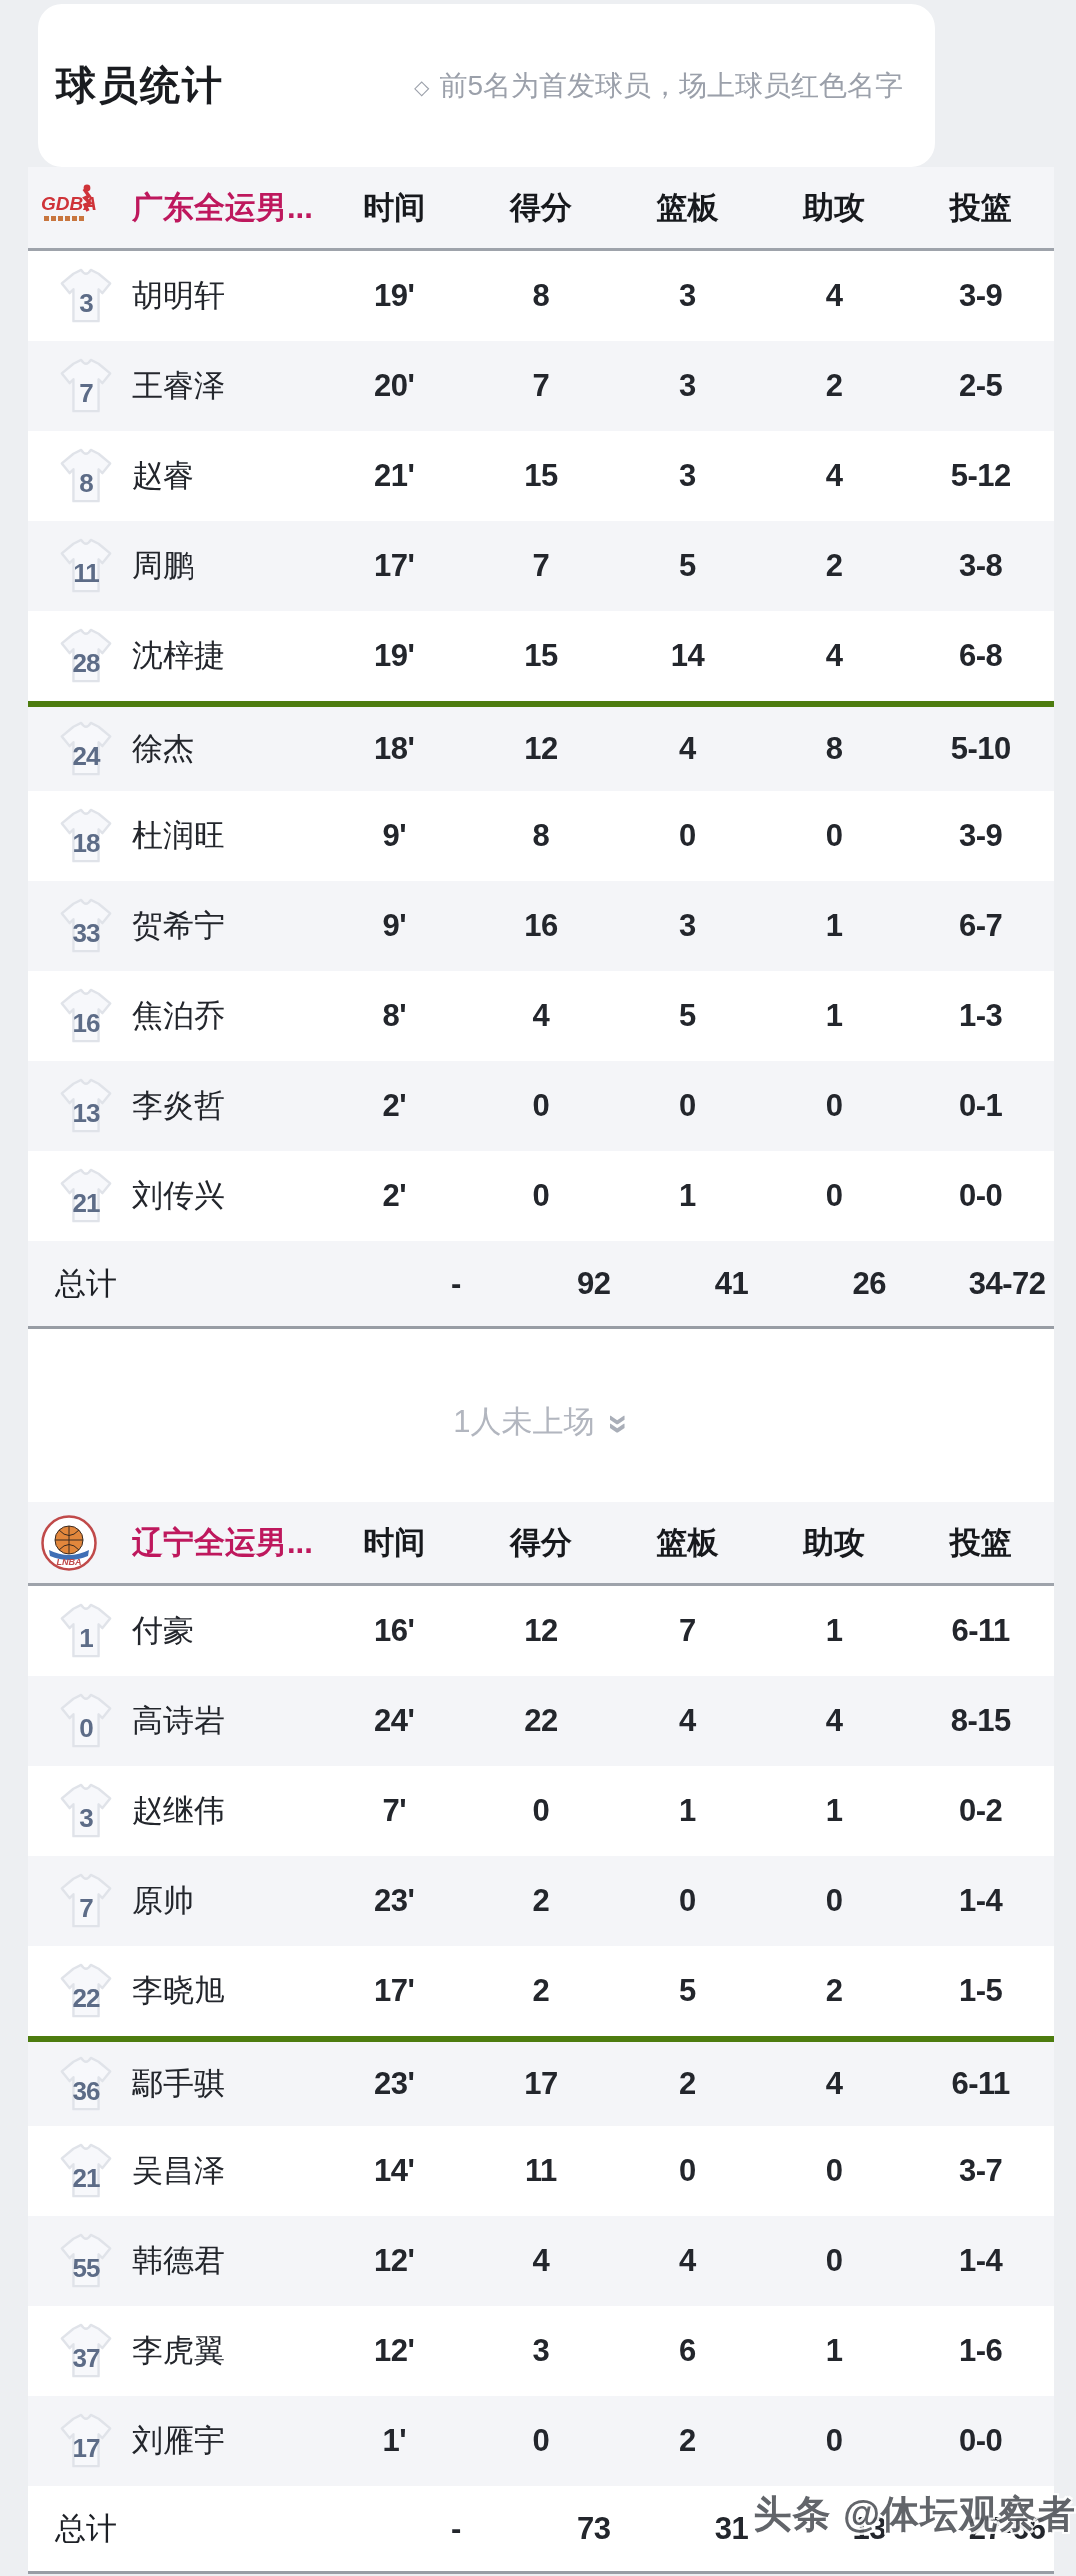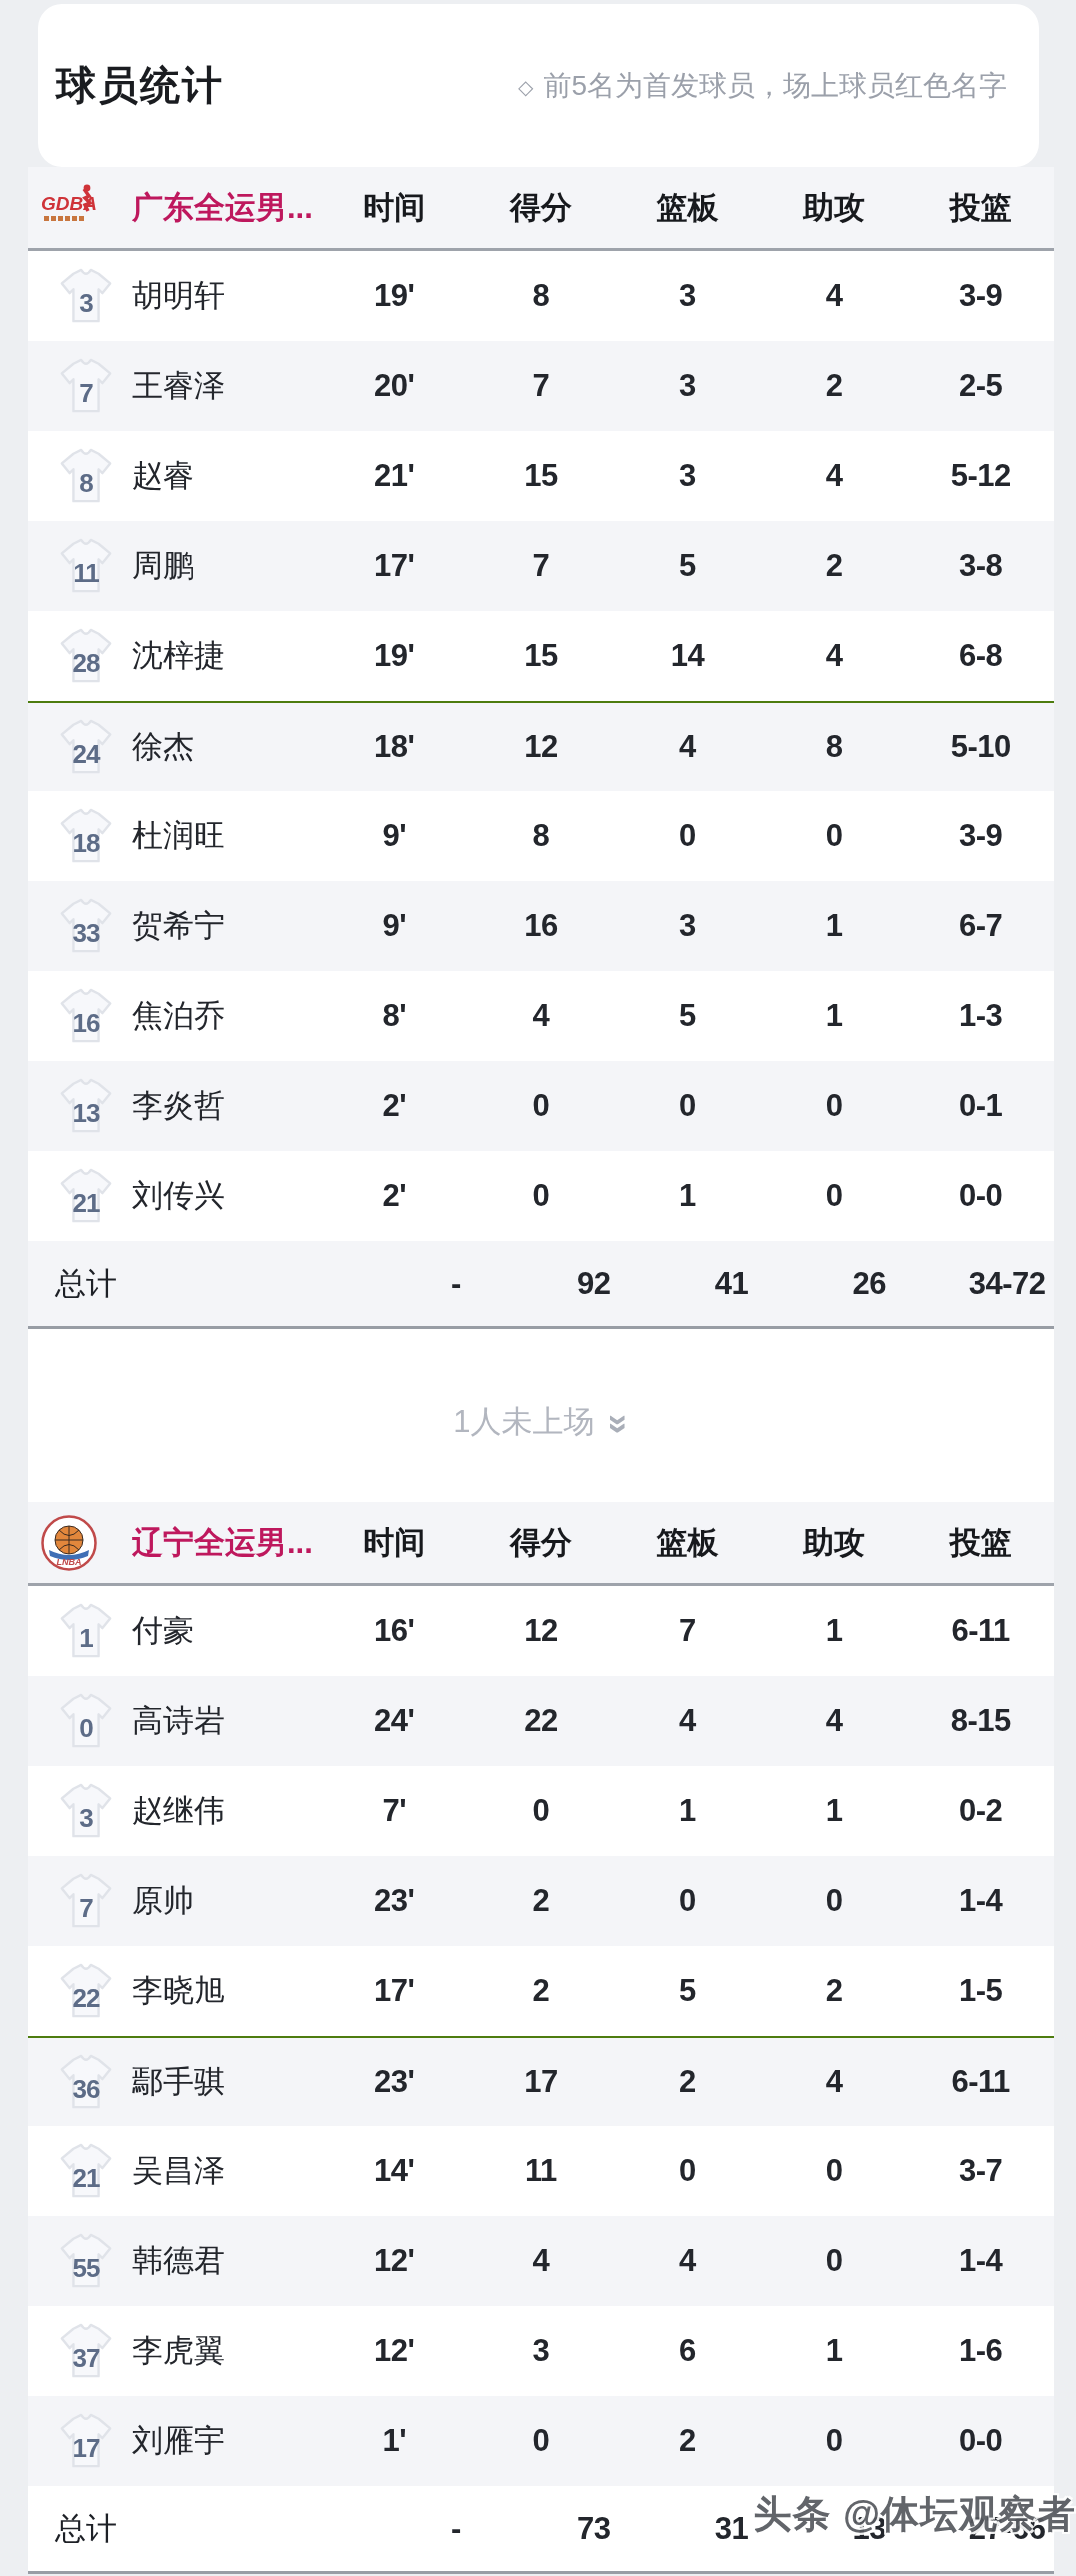--- a/index.html
+++ b/index.html
@@ -3,21 +3,21 @@
 <meta charset="utf-8">
 <style>
   html,body{margin:0;padding:0;}
   body{
     width:1076px;height:2576px;position:relative;overflow:hidden;
     background:#edeff2;
     font-family:"Liberation Sans","DejaVu Sans",sans-serif;
     -webkit-font-smoothing:antialiased;
   }
   .header-card{
-    position:absolute;left:38px;top:4px;width:1001px;height:163px;
+    position:absolute;left:38px;top:4px;width:897px;height:163px;
     background:#ffffff;border-radius:24px;box-sizing:border-box;
     display:flex;align-items:center;justify-content:space-between;
     padding:0 32px 0 18px;
   }
   .page-title{font-size:40px;font-weight:700;color:#1a1c20;margin:0;letter-spacing:2px;}
   .note{display:flex;align-items:center;gap:10px;color:#9ba0aa;font-size:28px;white-space:nowrap;}
   .diamond{font-size:20px;color:#9ba0aa;transform:translateY(1px);}
 
   .tables-card{position:absolute;left:28px;top:167px;width:1026px;background:#ffffff;}
 
@@ -27,21 +27,21 @@
     align-items:center;box-sizing:border-box;
   }
   .thead{height:84px;background:#f4f5f8;border-bottom:3px solid #9ea3ab;}
   .logo-cell{display:flex;align-items:center;padding-left:12px;}
   .logo-cell svg{display:block;}
   .team-name{font-size:31px;font-weight:700;color:#be185d;white-space:nowrap;overflow:hidden;}
   .col-h{font-size:31px;font-weight:700;color:#17191d;text-align:center;}
 
   .prow{height:90px;background:#ffffff;}
   .prow.alt{background:#f4f5f8;}
-  .prow.divider{border-top:2px solid #4d7c0f;}
+  .prow.divider{border-top:6px solid #4d7c0f;}
 
   .badge{position:relative;width:58px;height:58px;margin-left:29px;}
   .badge svg{position:absolute;left:0;top:0;}
   .badge .num{
     position:absolute;left:0;top:7px;width:100%;height:100%;
     display:flex;align-items:center;justify-content:center;
     font-size:26px;font-weight:700;color:#5d6c87;letter-spacing:-1px;
   }
   .pname{font-size:31px;color:#23262c;white-space:nowrap;}
   .stat{font-size:31px;font-weight:700;color:#23262c;text-align:center;letter-spacing:-0.5px;}

